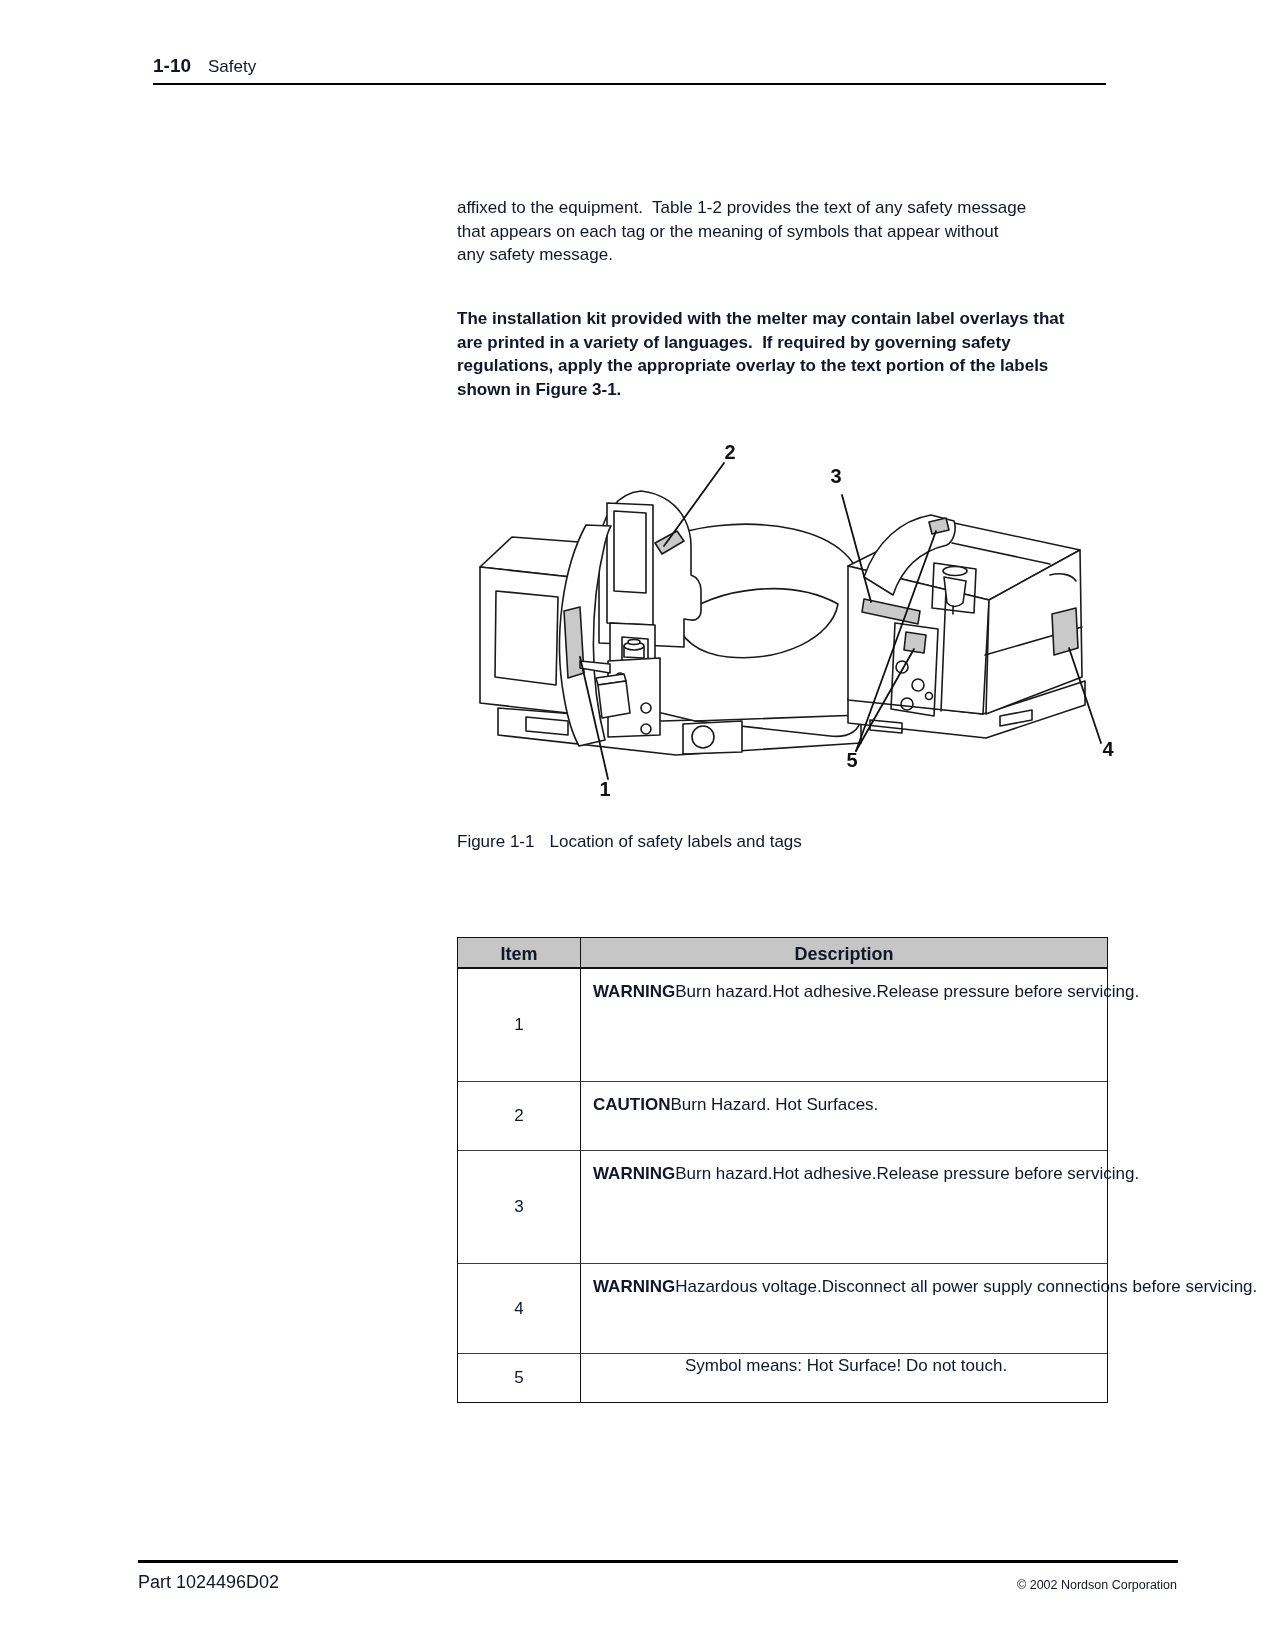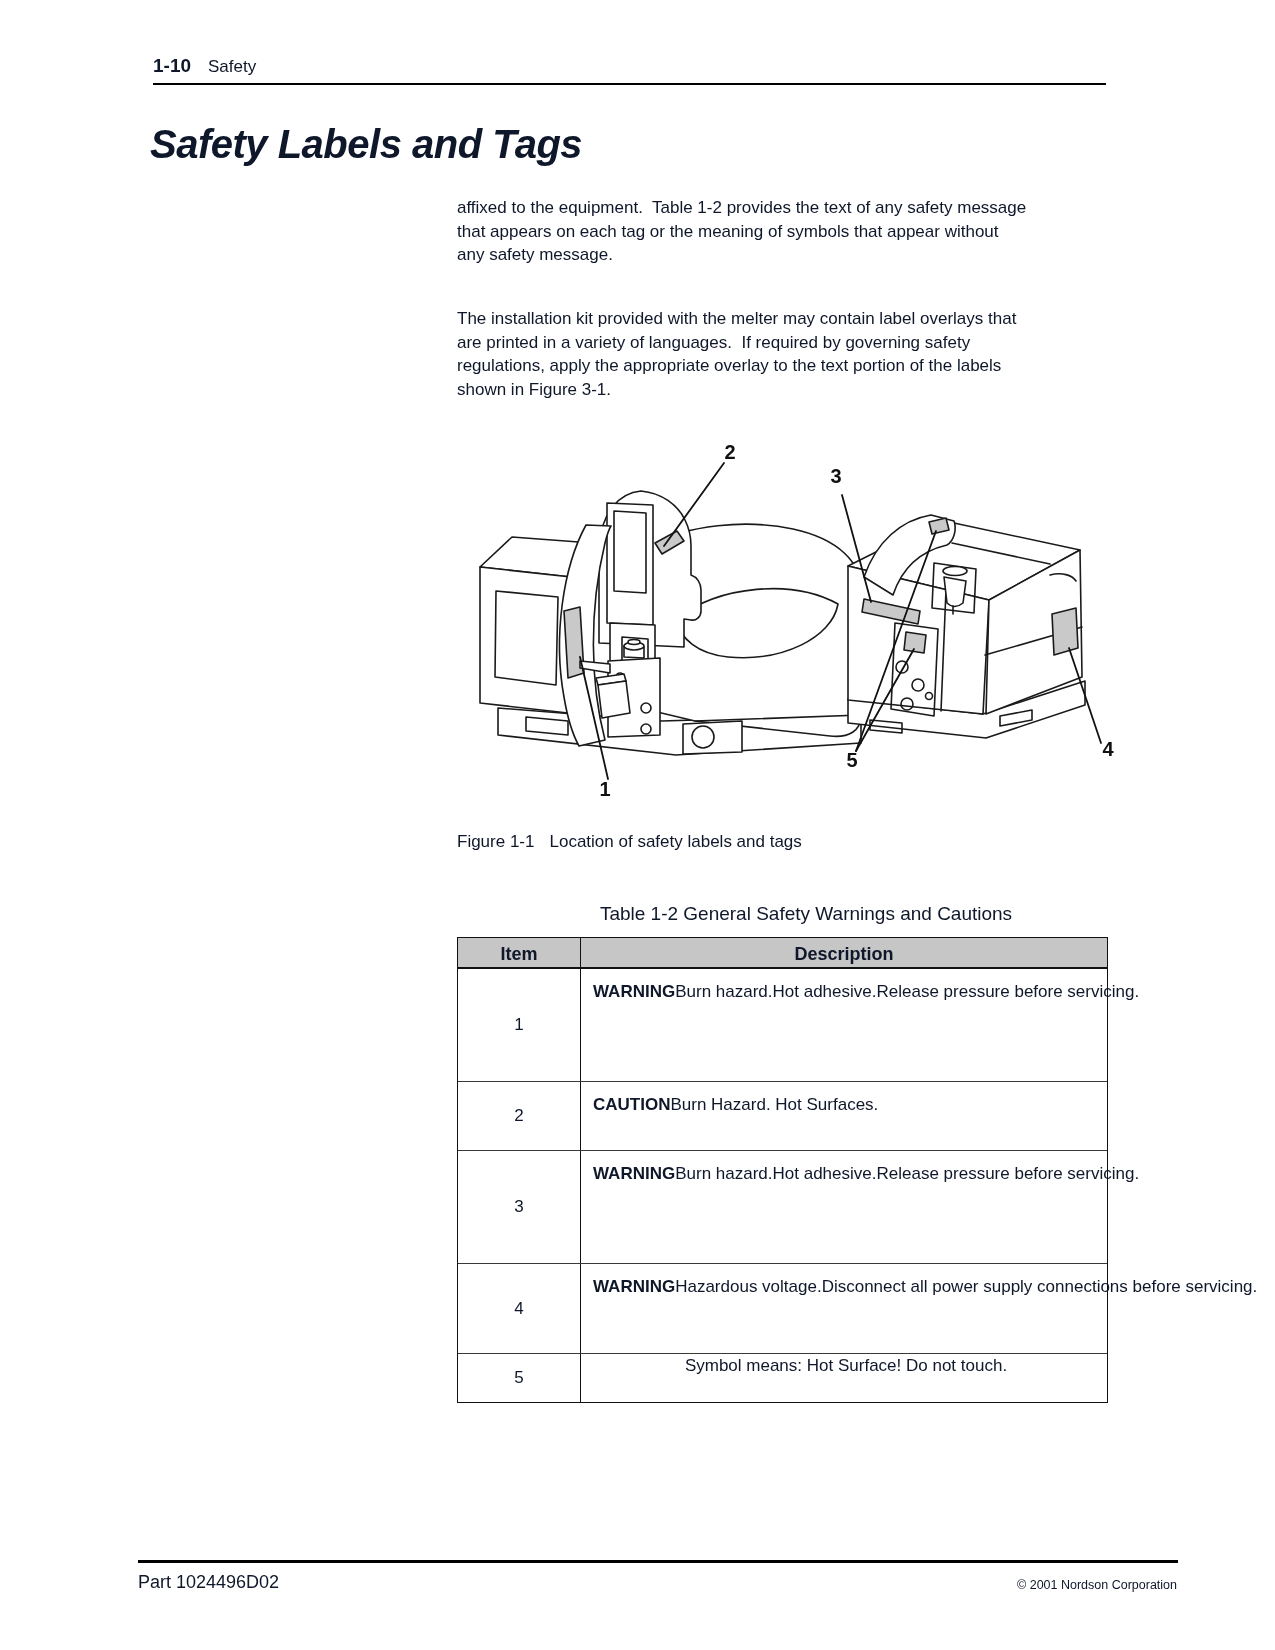--- a/index.html
+++ b/index.html
@@ -8,21 +8,21 @@
   .rule{position:absolute;background:#000;}
   .head-rule{left:133px;top:83px;width:953px;height:2px;}
   .foot-rule{left:118px;top:1560px;width:1040px;height:2.6px;}
   .running-head{position:absolute;left:133px;top:55px;white-space:nowrap;}
   .pgnum{font-size:19px;font-weight:bold;}
   .section{font-size:17px;margin-left:17px;}
   .doc-title{position:absolute;left:130px;top:122px;margin:0;font-size:40px;font-weight:bold;
              font-style:italic;letter-spacing:-0.5px;}
   .intro{position:absolute;left:437px;width:670px;font-size:17px;}
   .p1{top:196px;}
-  .p2{top:307px;}
+  .p2{top:307px;font-weight:bold;}
   .dline{line-height:23.5px;white-space:pre;}
   .dline:empty{display:none;}
   .figure-svg{position:absolute;left:420px;top:415px;}
   .caption{position:absolute;left:437px;top:832px;font-size:17px;white-space:nowrap;}
   .cap-text{margin-left:15px;}
   .tbl-title{position:absolute;left:437px;top:903px;width:698px;text-align:center;font-size:19px;}
   .tbl{position:absolute;left:437px;top:937px;width:649px;border:1.8px solid #111;box-sizing:content-box;}
   .trow{display:flex;box-sizing:border-box;}
   .thead{height:31px;background:#c6c6c6;border-bottom:2px solid #111;}
   .brow + .brow{border-top:1.6px solid #3a3a3a;}
@@ -41,21 +41,20 @@
 </head>
 <body>
 
 <div class="page">
 
   <div class="running-head">
     <span class="pgnum">1-10</span><span class="section">Safety</span>
   </div>
   <div class="rule head-rule"></div>
 
-  <h1 class="doc-title">Safety Labels and Tags</h1>
 
   <div class="intro p1">
     <div class="dline">affixed to the equipment.  Table 1-2 provides the text of any safety message</div>
     <div class="dline">that appears on each tag or the meaning of symbols that appear without</div>
     <div class="dline">any safety message.</div>
   </div>
   <div class="intro p2">
     <div class="dline">The installation kit provided with the melter may contain label overlays that</div>
     <div class="dline">are printed in a variety of languages.  If required by governing safety</div>
     <div class="dline">regulations, apply the appropriate overlay to the text portion of the labels</div>
@@ -136,21 +135,20 @@
       <text class="callout-num" x="396" y="68">3</text>
       <text class="callout-num" x="412" y="352">5</text>
       <text class="callout-num" x="668" y="341">4</text>
     </g>
   </svg>
 
   <div class="caption">
     <span>Figure 1-1</span><span class="cap-text">Location of safety labels and tags</span>
   </div>
 
-  <div class="tbl-title">Table 1-2 General Safety Warnings and Cautions</div>
 
   <div class="tbl">
     <div class="trow thead">
       <div class="c-item">Item</div>
       <div class="c-desc">Description</div>
     </div>
     <div class="trow brow r1">
       <div class="c-item">1</div>
       <div class="c-desc">
         <div class="dline w-head">WARNING</div>
@@ -186,15 +184,15 @@
     <div class="trow brow r5">
       <div class="c-item">5</div>
       <div class="c-desc">
         <div class="dline">Symbol means: Hot Surface! Do not touch.</div>
       </div>
     </div>
   </div>
 
   <div class="rule foot-rule"></div>
   <div class="footer-left">Part 1024496D02</div>
-  <div class="footer-right">© 2001 Nordson Corporation</div>
+  <div class="footer-right">© 2002 Nordson Corporation</div>
 
 </div>
 
 </body></html>

